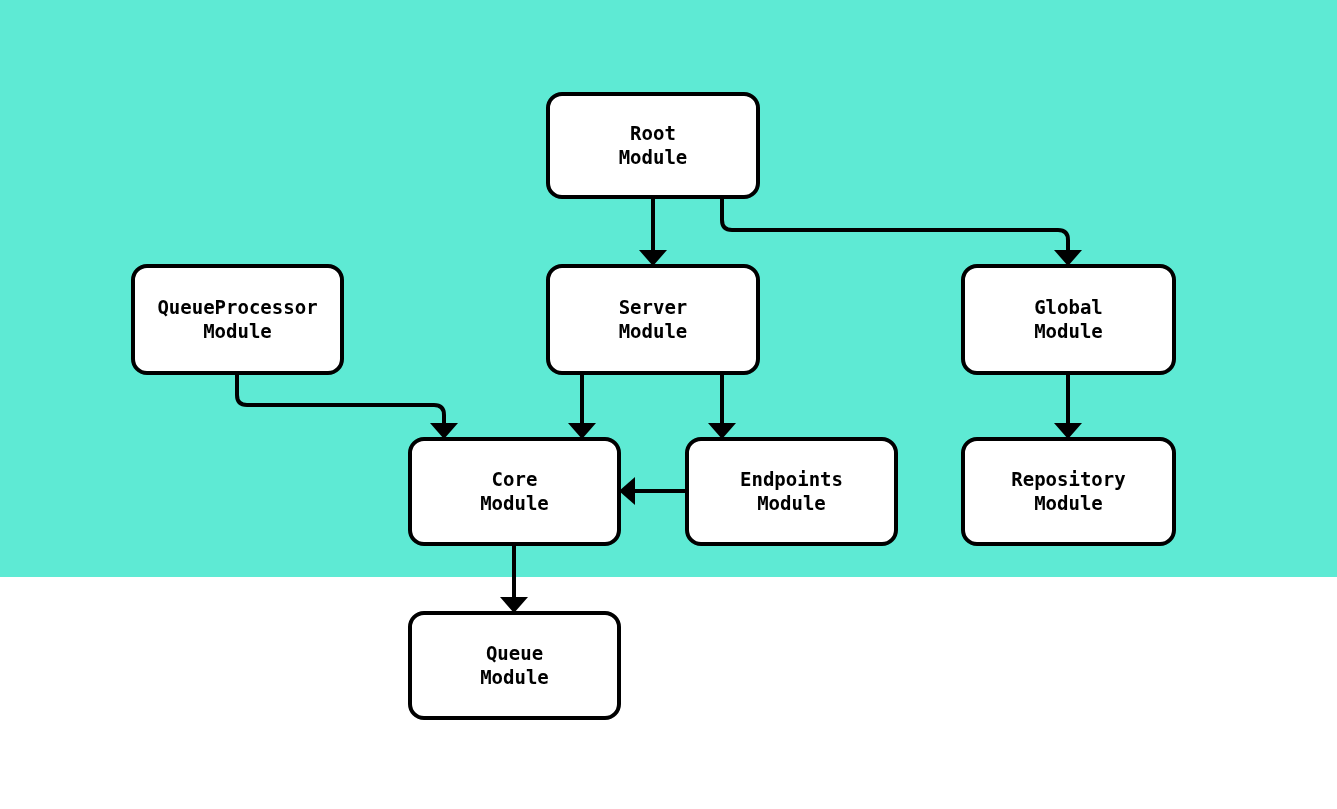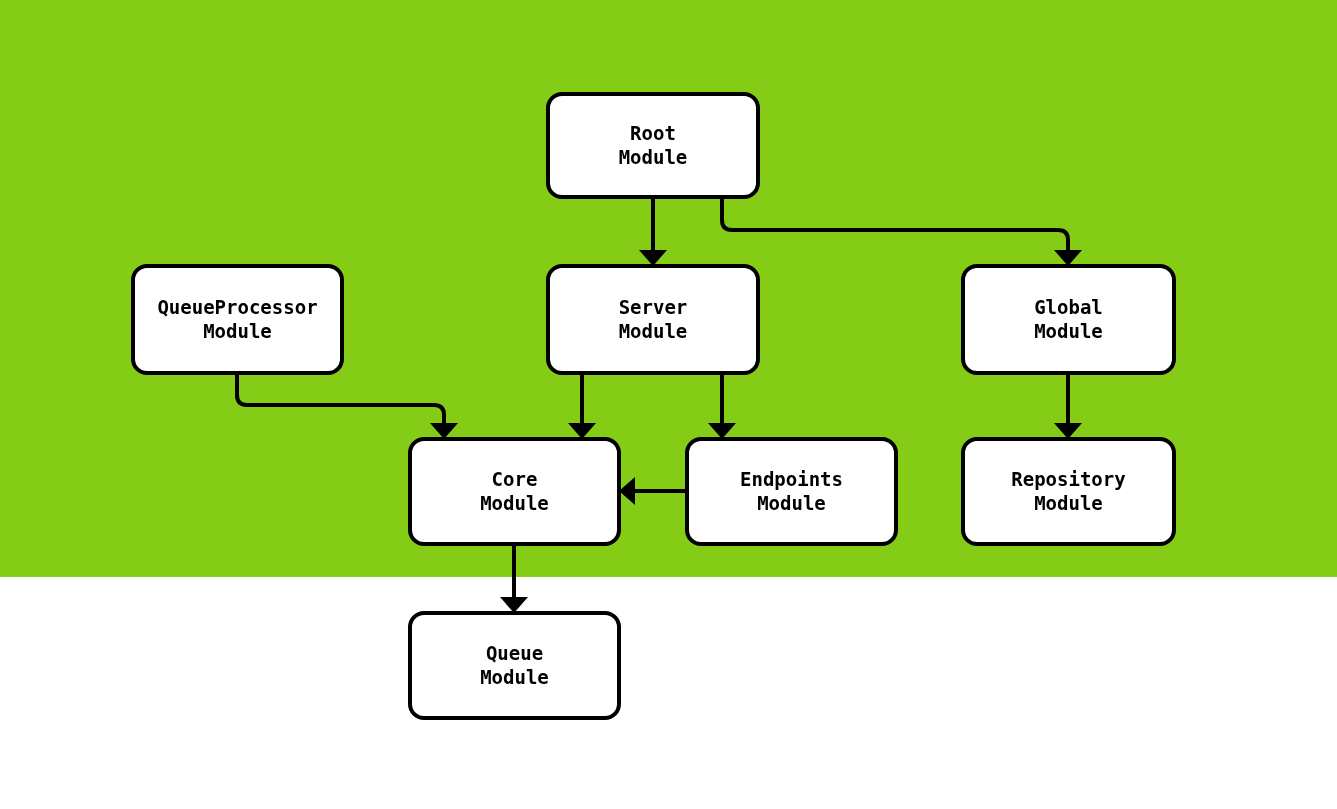--- a/index.html
+++ b/index.html
@@ -11,21 +11,21 @@
   body {
     width: 1337px;
     height: 809px;
     font-family: "DejaVu Sans Mono", "Liberation Mono", monospace;
     overflow: hidden;
   }
   #diagram-canvas {
     position: relative;
     width: 1337px;
     height: 577px;
-    background: #84cc16;
+    background: #5eead4;
   }
   svg.diagram-svg {
     position: absolute;
     top: 0;
     left: 0;
     width: 1337px;
     height: 809px;
     display: block;
   }
   .node-box {

